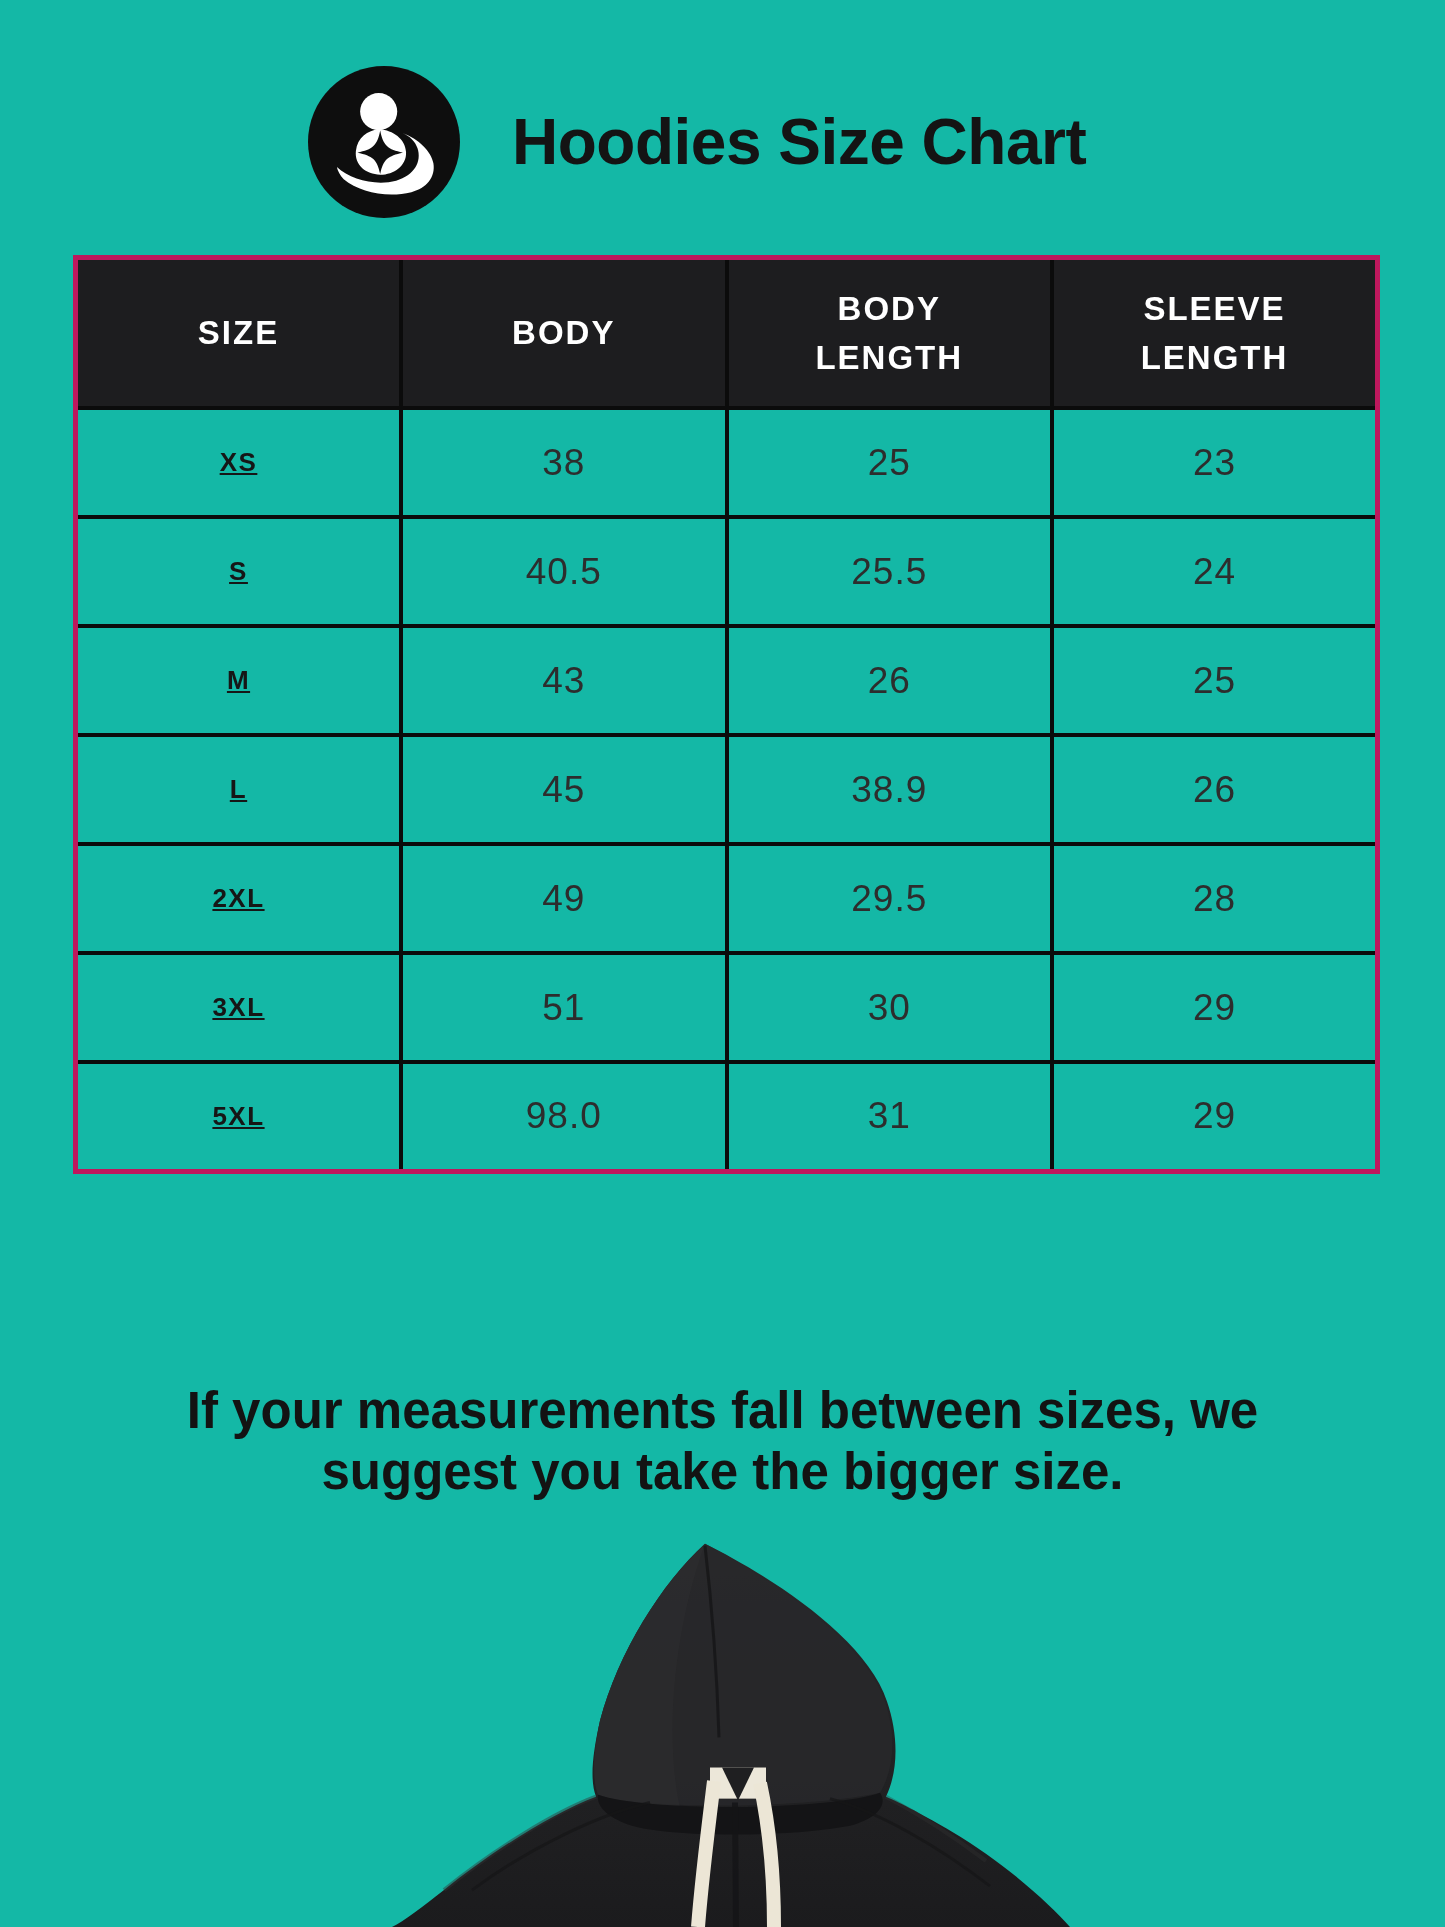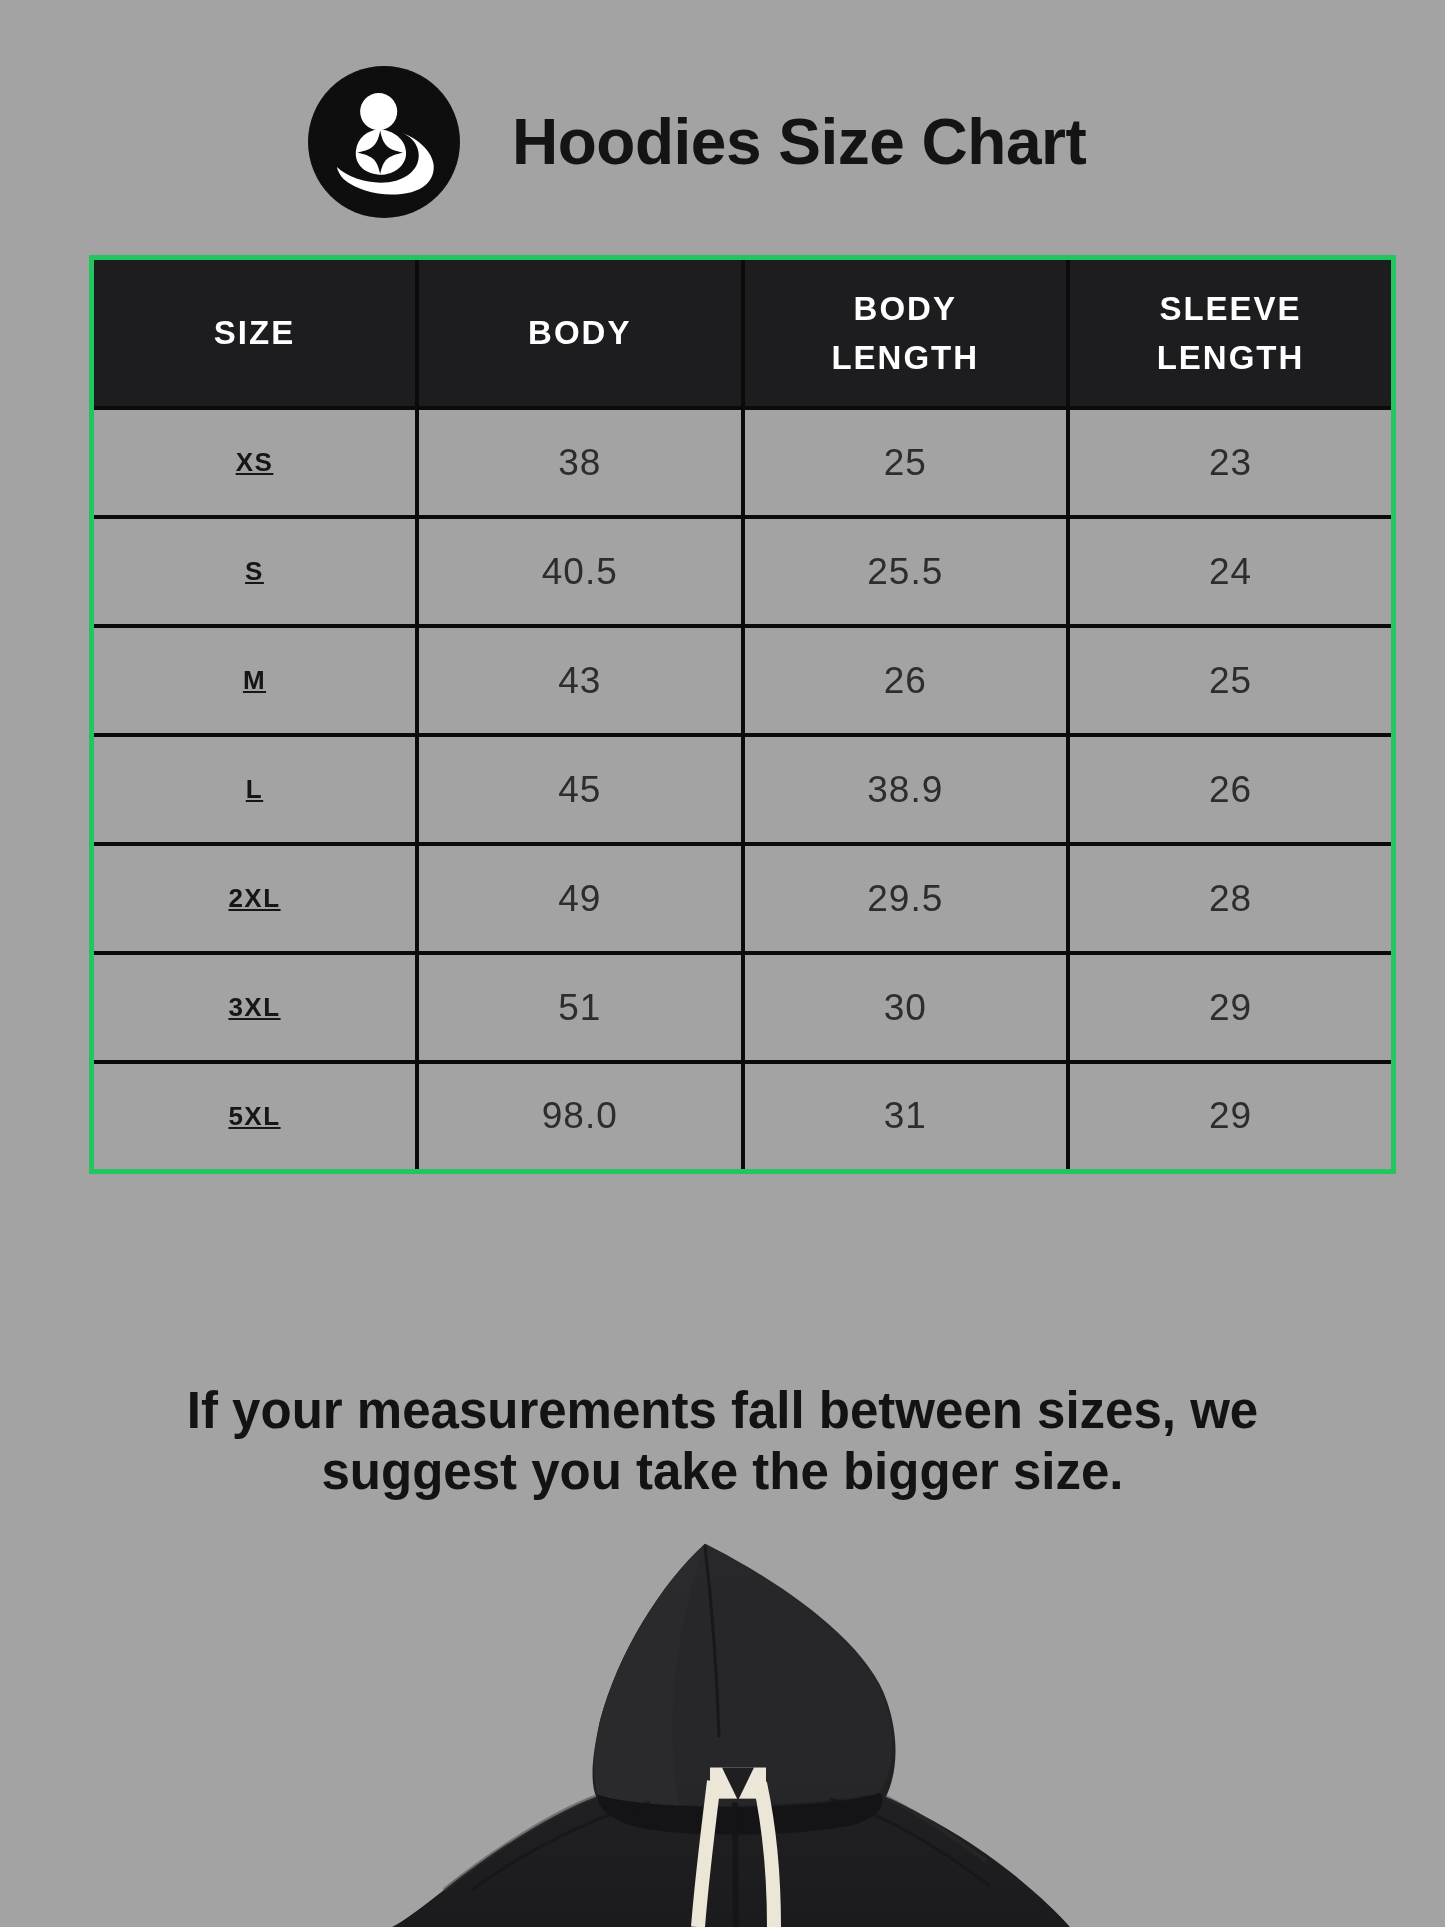--- a/index.html
+++ b/index.html
@@ -1,19 +1,19 @@
 <!DOCTYPE html>
 <html><head>
 <meta charset="utf-8">
 <style>
   html,body { margin:0; padding:0; background:#ffffff; }
   .page {
     position:relative;
     width:1445px; height:1927px;
-    background:#a3a3a3;
+    background:#14b8a6;
     overflow:hidden;
     font-family:"Liberation Sans", sans-serif;
     color:#131313;
   }
 
   
   .brand {
     position:absolute; left:308px; top:66px;
     width:152px; height:152px;
   }
@@ -22,22 +22,21 @@
     position:absolute; left:512px; top:66px; height:152px;
     display:flex; align-items:center;
     font-size:64px; font-weight:800; letter-spacing:-0.5px;
     color:#141414; white-space:nowrap;
   }
 
   
   .size-table-wrap { position:absolute; left:73px; top:255px; width:1307px; }
   table.size-table {
     width:100%; border-collapse:collapse; table-layout:fixed;
-    border:5px solid #22c55e;
-    margin-left:16px;
+    border:5px solid #be185d;
   }
   table.size-table th, table.size-table td {
     border:4px solid #0b0b0b;
     text-align:center; vertical-align:middle;
   }
   table.size-table col { width:25%; }
   table.size-table thead th {
     height:146px;
     background:#1d1d1f;
     color:#ffffff;

